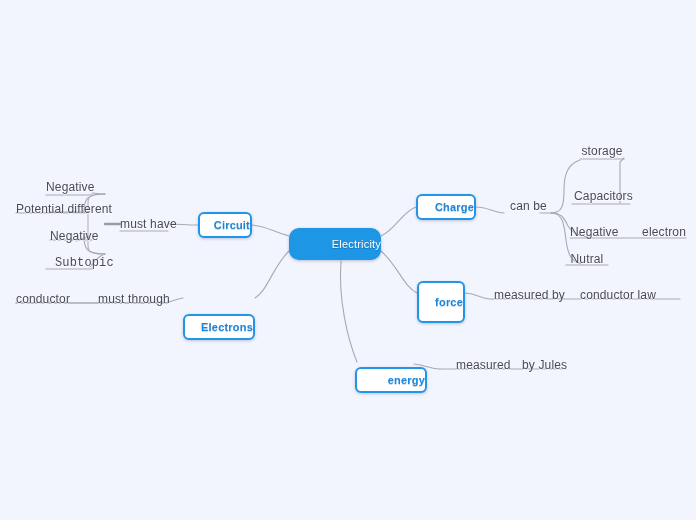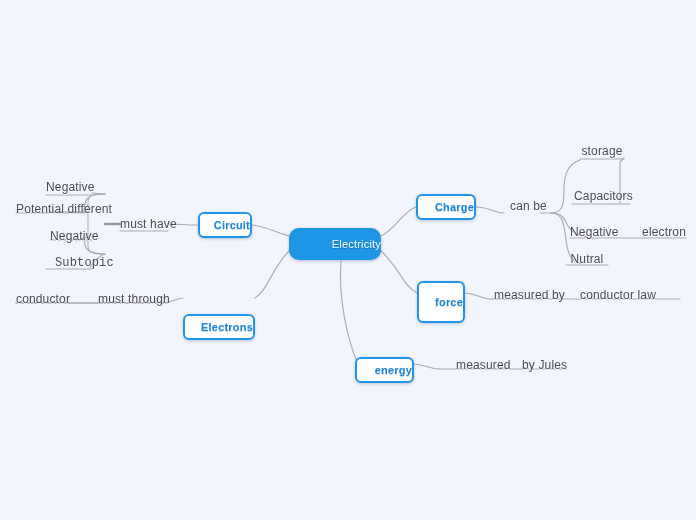--- a/index.html
+++ b/index.html
@@ -154,21 +154,21 @@
   </div>
 
   <div class="node node-main" style="left:416px; top:194px; width:60px; height:26px;">
     <span>Charge</span>
   </div>
 
   <div class="node node-main" style="left:417px; top:281px; width:48px; height:42px;">
     <span>force</span>
   </div>
 
-  <div class="node node-main" style="left:355px; top:357px; width:59px; height:26px;">
+  <div class="node node-main" style="left:355px; top:367px; width:72px; height:26px;">
     <span>energy</span>
   </div>
 
   <div class="leaf center" style="left:120px; top:219px; width:48px;">
     <span>must have</span>
   </div>
 
   <div class="leaf center" style="left:46px; top:182px; width:46px;">
     <span>Negative</span>
   </div>

